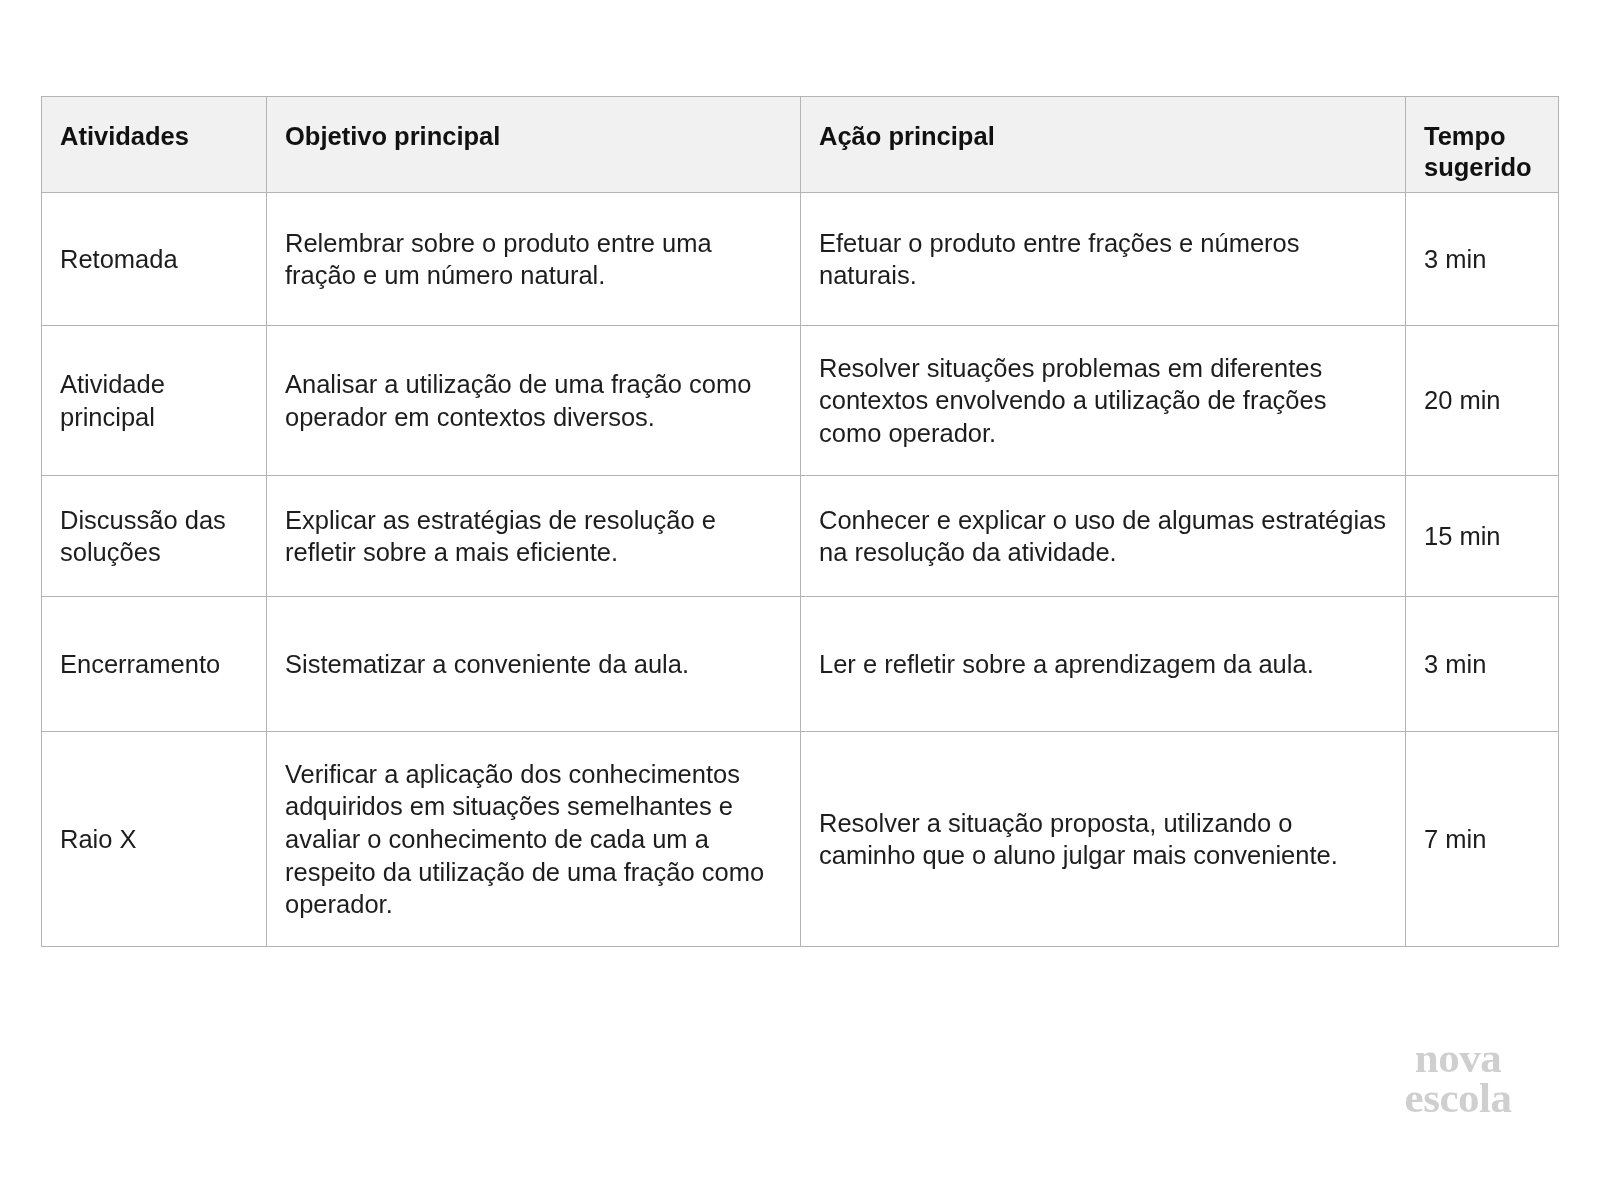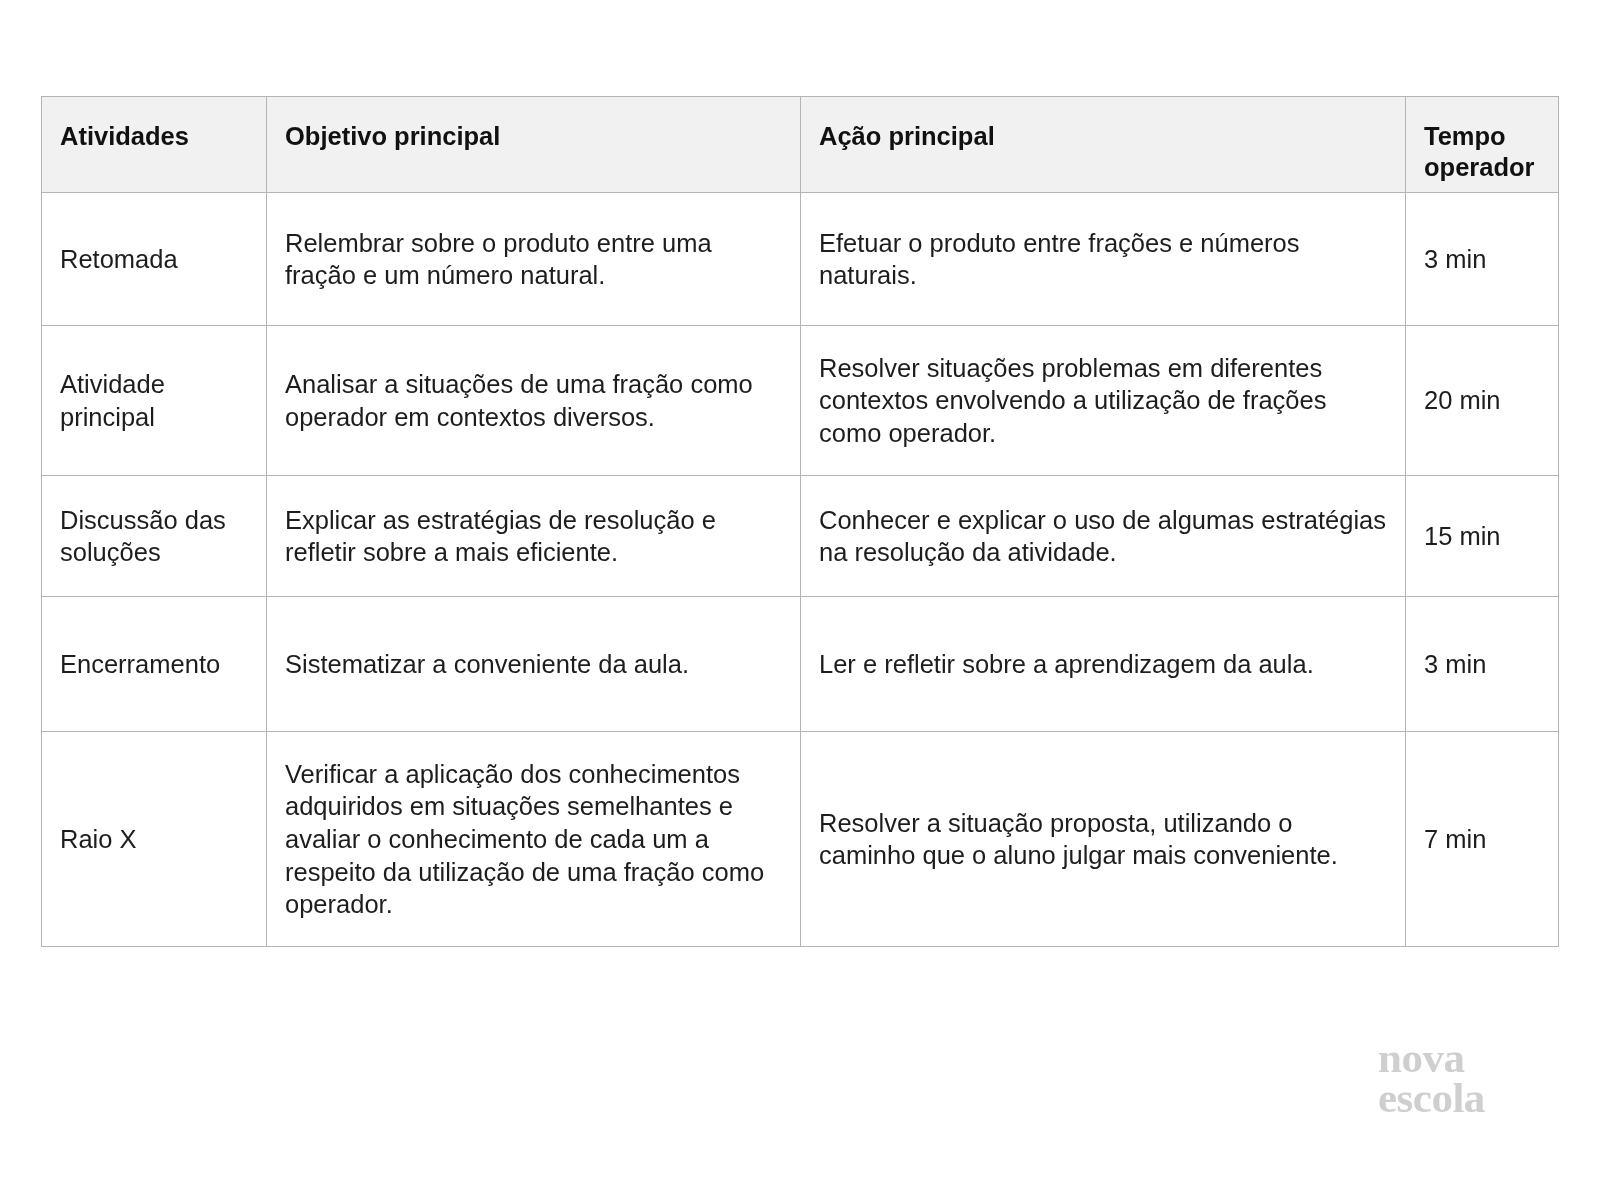--- a/index.html
+++ b/index.html
@@ -70,21 +70,21 @@
   tr.r4            { height: 215px; }
 
   .cell-activity { padding-left: 18px; }
   .cell-time     { padding-left: 16px; }
 
   .brand-logo {
     position: absolute;
     left: 1378px;
     top: 1038px;
     width: 160px;
-    text-align: left;
+    text-align: center;
     font-family: "Liberation Serif", serif;
     font-weight: bold;
     font-size: 43px;
     line-height: 0.92;
     color: #cfcfcf;
     letter-spacing: -0.5px;
     user-select: none;
   }
   .brand-logo .line { display: block; }
 </style>
@@ -100,34 +100,34 @@
       <col class="c-acao">
       <col class="c-tempo">
     </colgroup>
     <thead>
       <tr class="head-row">
         <th>Atividades</th>
         <th>Objetivo principal</th>
         <th>Ação principal</th>
         <th>
           <span>Tempo</span><br>
-          <span>operador</span>
+          <span>sugerido</span>
         </th>
       </tr>
     </thead>
     <tbody>
       <tr class="r0">
         <td class="cell-activity">Retomada</td>
         <td>Relembrar sobre o produto entre uma fração e um número natural.</td>
         <td>Efetuar o produto entre frações e números naturais.</td>
         <td class="cell-time">3 min</td>
       </tr>
       <tr class="r1">
         <td class="cell-activity">Atividade principal</td>
-        <td>Analisar a situações de uma fração como operador em contextos diversos.</td>
+        <td>Analisar a utilização de uma fração como operador em contextos diversos.</td>
         <td>Resolver situações problemas em diferentes contextos envolvendo a utilização de frações como operador.</td>
         <td class="cell-time">20 min</td>
       </tr>
       <tr class="r2">
         <td class="cell-activity">Discussão das soluções</td>
         <td>Explicar as estratégias de resolução e refletir sobre a mais eficiente.</td>
         <td>Conhecer e explicar o uso de algumas estratégias na resolução da atividade.</td>
         <td class="cell-time">15 min</td>
       </tr>
       <tr class="r3">

